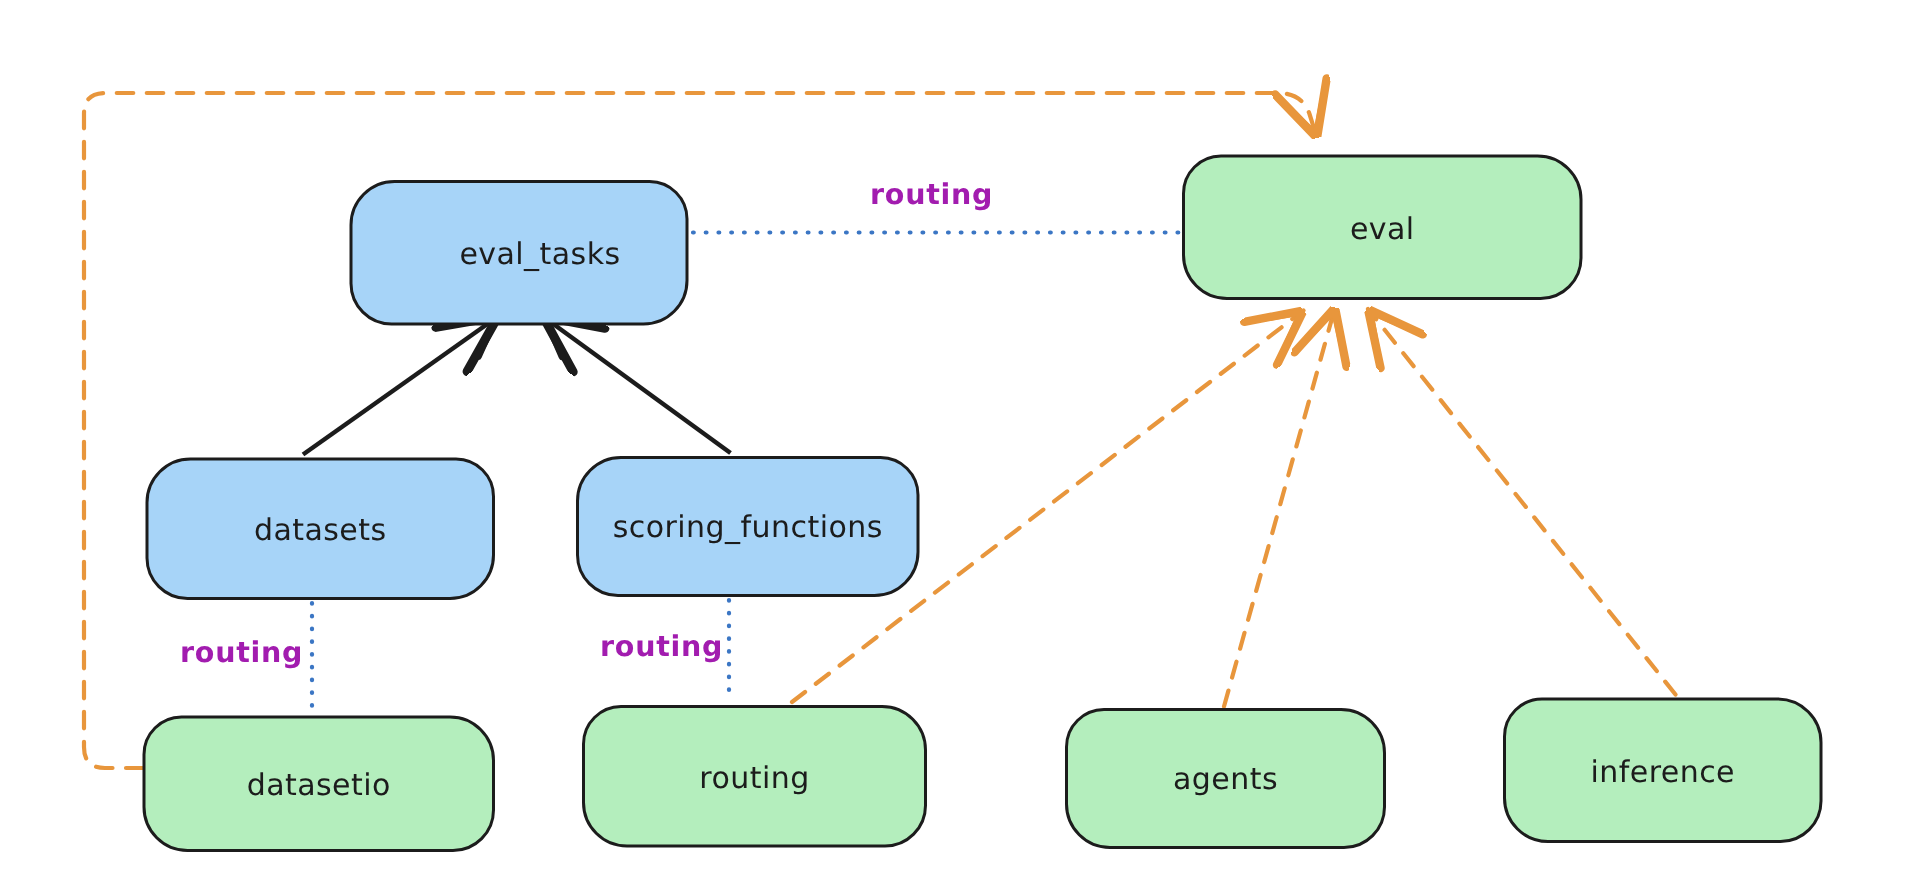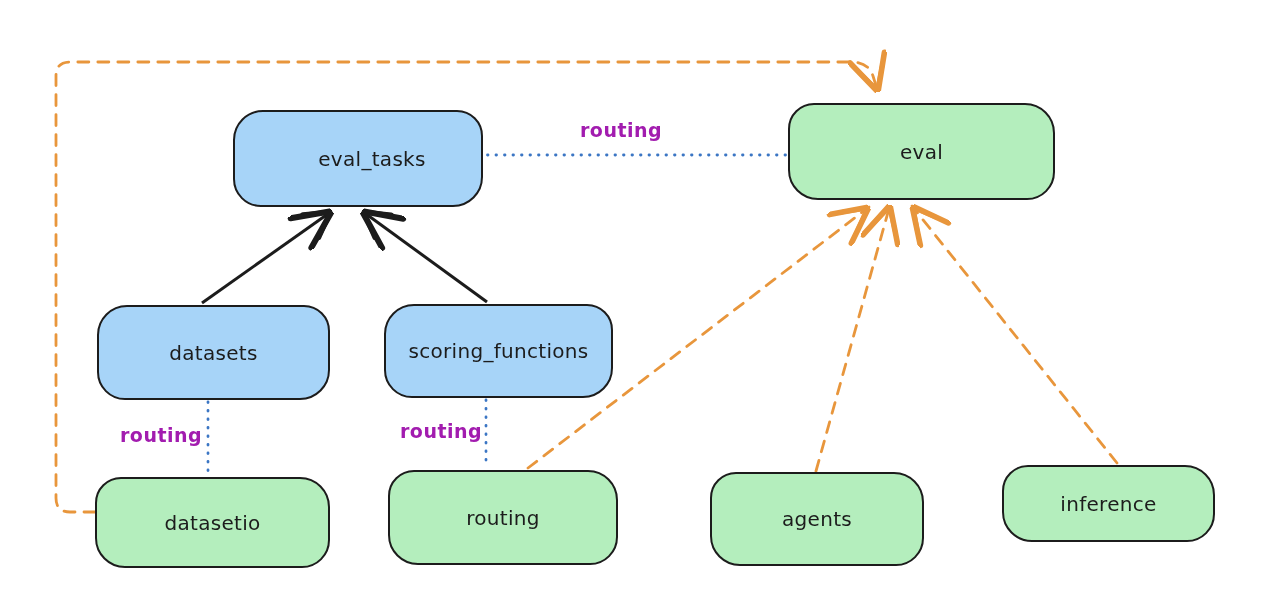--- a/index.html
+++ b/index.html
@@ -68,21 +68,21 @@
     <path d="M 462 155 L 786 155" fill="none" stroke="#3b76c4" stroke-width="2.8" stroke-dasharray="0.5 8" stroke-linecap="round"></path>
     <path d="M 208 402 L 208 475" fill="none" stroke="#3b76c4" stroke-width="2.8" stroke-dasharray="0.5 8" stroke-linecap="round"></path>
     <path d="M 486 400 L 486 468" fill="none" stroke="#3b76c4" stroke-width="2.8" stroke-dasharray="0.5 8" stroke-linecap="round"></path>
 
     <path d="M 95 512 L 70 512 Q 56 512 56 498 L 56 76 Q 56 62 70 62 L 852 62 Q 868 62 873 76 L 878 92" fill="none" stroke="#e8963c" stroke-width="2.8" stroke-dasharray="11 9" stroke-linecap="round" marker-end="url(#arrowOrange)"></path>
     <path d="M 528 468 L 869 207" fill="none" stroke="#e8963c" stroke-width="2.8" stroke-dasharray="11 9" stroke-linecap="round" marker-end="url(#arrowOrange)"></path>
     <path d="M 816 471 L 890 205" fill="none" stroke="#e8963c" stroke-width="2.8" stroke-dasharray="11 9" stroke-linecap="round" marker-end="url(#arrowOrange)"></path>
     <path d="M 1117 463 L 912 206" fill="none" stroke="#e8963c" stroke-width="2.8" stroke-dasharray="11 9" stroke-linecap="round" marker-end="url(#arrowOrange)"></path>
   </svg>
 
-  <div class="node blue" style="left:233px; top:110px; width:250px; height:97px;padding-left:28px;">
+  <div class="node blue" style="left:233px; top:120px; width:226px; height:97px;padding-left:28px;">
     <span>eval_tasks</span>
   </div>
 
   <div class="node green" style="left:788px; top:103px; width:267px; height:97px;">
     <span>eval</span>
   </div>
 
   <div class="node blue" style="left:97px; top:305px; width:233px; height:95px;">
     <span>datasets</span>
   </div>
@@ -96,21 +96,21 @@
   </div>
 
   <div class="node green" style="left:388px; top:470px; width:230px; height:95px;">
     <span>routing</span>
   </div>
 
   <div class="node green" style="left:710px; top:472px; width:214px; height:94px;align-items:center;">
     <span>agents</span>
   </div>
 
-  <div class="node green" style="left:1002px; top:465px; width:213px; height:77px;">
+  <div class="node green" style="left:1002px; top:465px; width:213px; height:97px;">
     <span>inference</span>
   </div>
 
   <div class="edge-label" style="left:580px; top:119px;">routing</div>
 
   <div class="edge-label" style="left:120px; top:424px;">routing</div>
 
   <div class="edge-label" style="left:400px; top:420px;">routing</div>
 
 </div>

